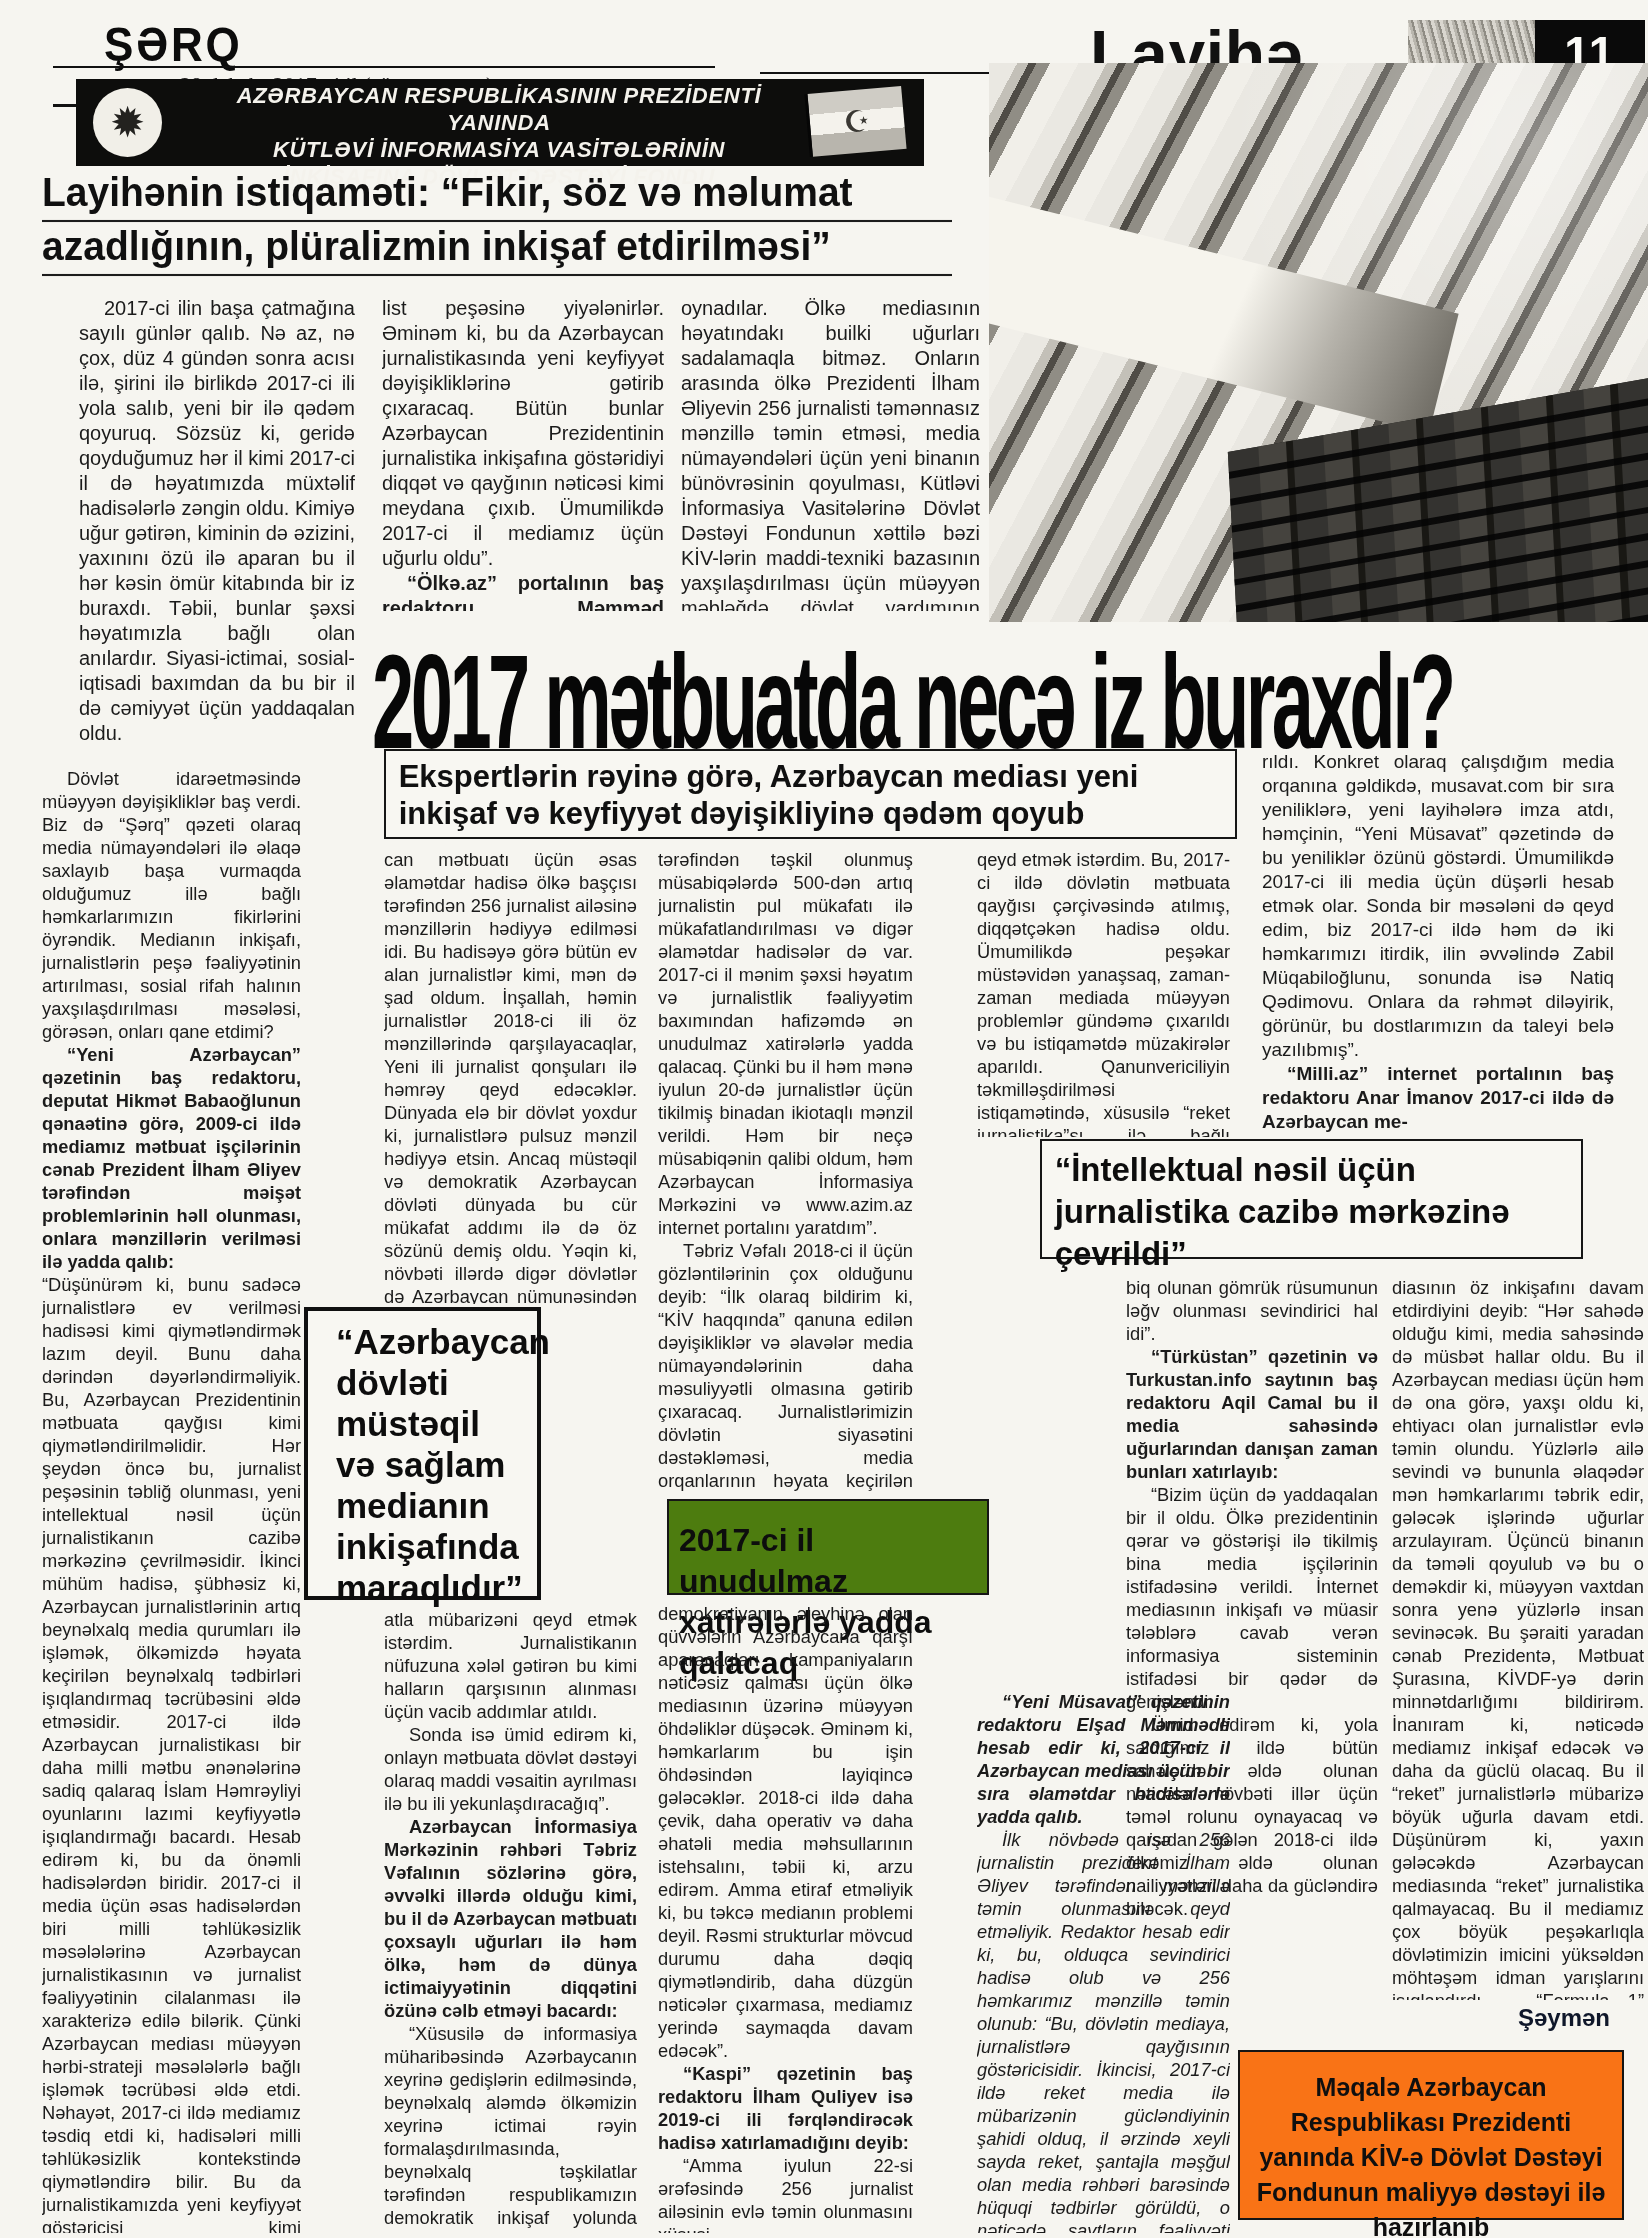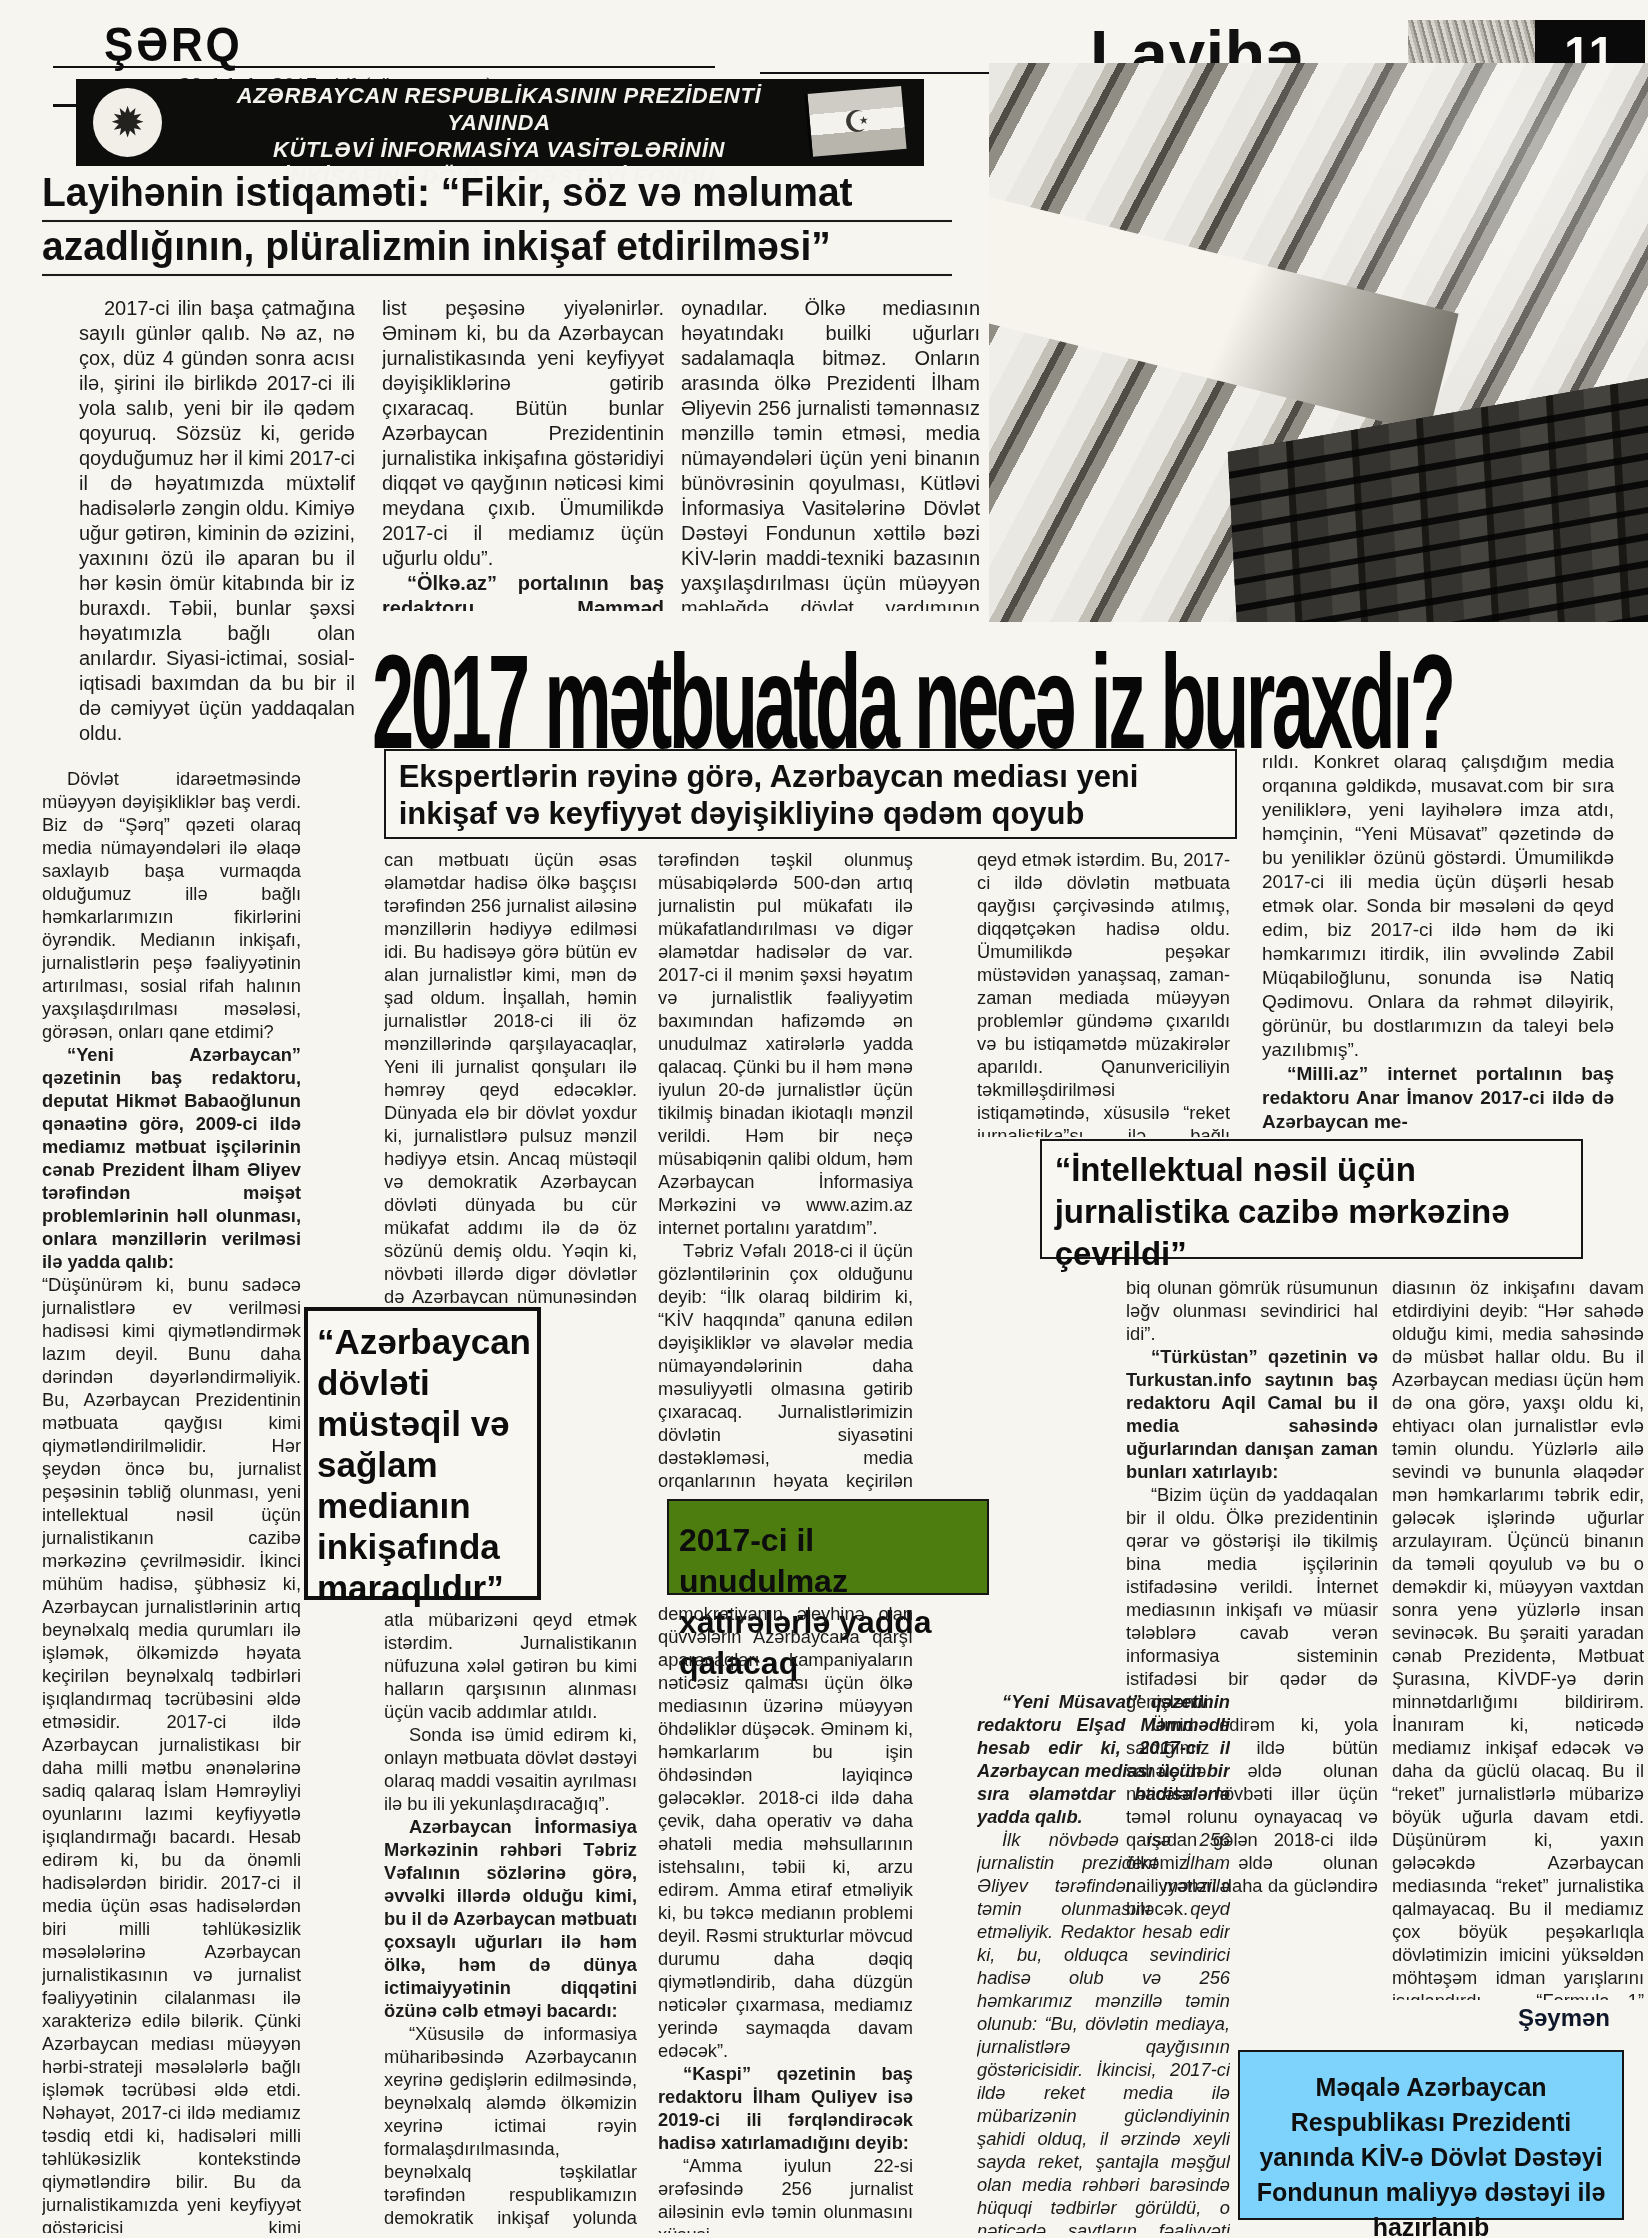--- a/index.html
+++ b/index.html
@@ -97,40 +97,40 @@
   }
   
   .col{position:absolute;overflow:hidden;font-size:18.3px;line-height:23px;color:#1b1b1b;}
   .col p{margin:0;text-indent:25px;text-align:justify;}
   .col p.cont{text-indent:0;}
   .col p.lead{font-weight:bold;}
   .intro{font-size:20px;line-height:25px;}
   
   .pull-quote{
     position:absolute;left:304px;top:1307px;width:237px;height:293px;
-    border:4.2px solid #101010;background:#f8f7f2;padding:10px 9px;box-sizing:border-box;
+    border:4.2px solid #101010;background:#f8f7f2;padding:10px 28px;box-sizing:border-box;
     font-size:35px;line-height:41px;font-weight:bold;color:#0d0d0d;
   }
   .subhead2{
     position:absolute;left:1040px;top:1139px;width:543px;height:120px;
     border:2.8px solid #161616;background:#f8f7f2;padding:8.4px 12.7px;box-sizing:border-box;
     font-size:33px;line-height:42px;font-weight:bold;color:#0d0d0d;
   }
   .subhead3{
     position:absolute;left:667px;top:1499px;width:322px;height:96px;
     border:2.8px solid #161616;background:#4d7c0f;padding:19px 10px;box-sizing:border-box;
     font-size:32px;line-height:41px;font-weight:bold;color:#0d0d0d;
   }
   .byline{
     position:absolute;left:1392px;top:2004px;width:218px;text-align:right;
     font-size:24px;font-weight:bold;color:#0f172a;
   }
   .credit-box{
     position:absolute;left:1238px;top:2050px;width:386px;height:170px;
-    border:2.8px solid #141414;background:#7dd3fc;padding:18.3px 12.7px;box-sizing:border-box;
+    border:2.8px solid #141414;background:#f97316;padding:18.3px 12.7px;box-sizing:border-box;
     font-size:25px;line-height:35px;font-weight:bold;text-align:center;color:#0f0f0f;
   }
 </style>
 </head>
 <body>
 
 <div id="page">
 
   <div class="paper-logo">ŞƏRQ</div>
   <div class="hrule" style="left:53px;top:66px;width:662px;height:2.1px;"></div>

